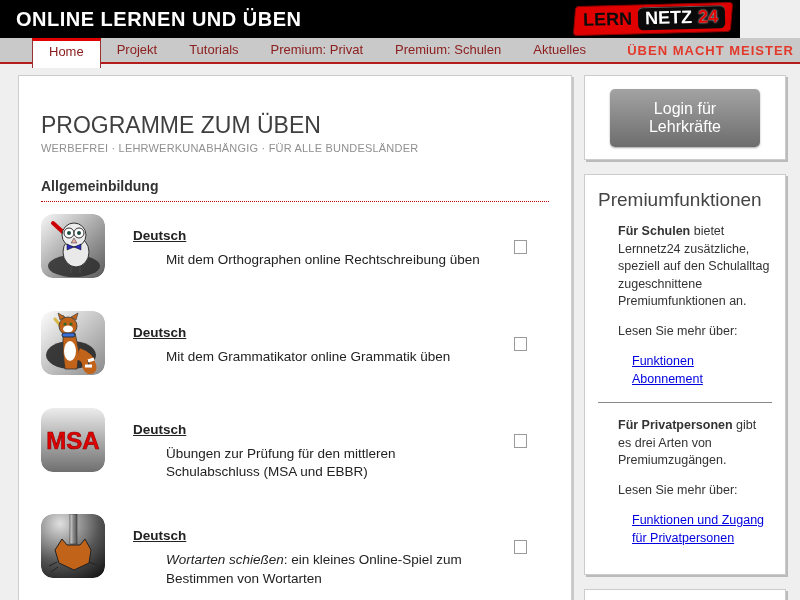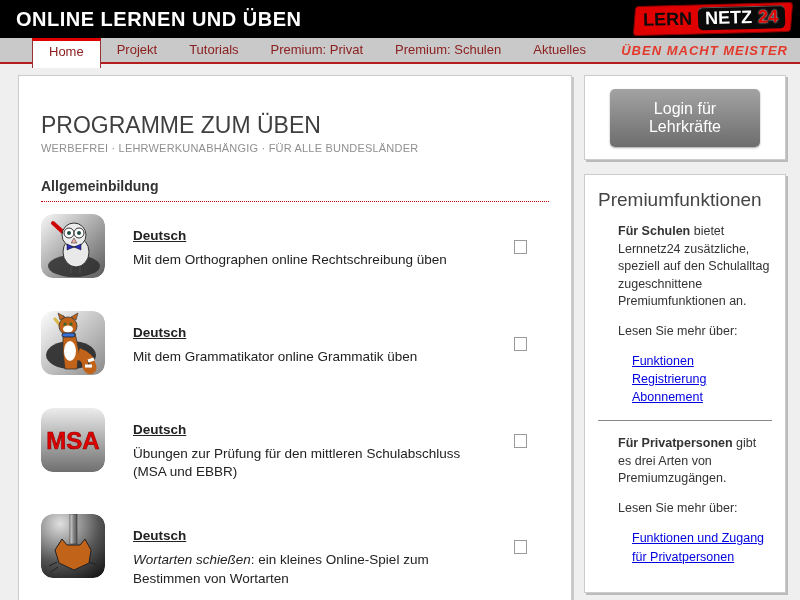--- a/index.html
+++ b/index.html
@@ -1,56 +1,56 @@
 <!DOCTYPE html>
 <html><head>
 <meta charset="utf-8">
 <style>
   * { margin:0; padding:0; box-sizing:border-box; }
   html,body { width:800px; height:600px; overflow:hidden; background:#efefef;
               font-family:"Liberation Sans", sans-serif; }
 
   
-  .topbar { position:absolute; left:0; top:0; width:800px; height:38px; background:#000; }
+  .topbar { position:absolute; left:0; top:0; width:740px; height:38px; background:#000; }
   .topbar-title { position:absolute; left:16px; top:8px; color:#fff; font-size:20px;
                   font-weight:bold; letter-spacing:.5px; }
   .logo { position:absolute; right:8px; top:4px; background:#e10000; border-radius:4px;
           padding:2px 6px 3px 8px; transform:rotate(-1.5deg) skewX(-6deg);
           display:flex; align-items:center; gap:6px; border:1px solid #8a0000; }
   .logo-lern { color:#0b0b0b; font-weight:bold; font-size:18px; transform:skewX(6deg); }
   .logo-box { background:#0a0a0a; border-radius:5px; padding:1px 7px; transform:skewX(6deg);
               display:flex; gap:6px; box-shadow:inset 0 1px 0 rgba(255,255,255,.35); }
   .logo-netz { color:#fff; font-weight:bold; font-size:18px; }
   .logo-24 { color:#e10000; font-weight:bold; font-size:18px; text-shadow:0 0 2px #fff; }
 
   
   .nav { position:absolute; left:0; top:38px; width:800px; height:26px; background:#c9c9c9;
          border-bottom:2px solid #b51d1d; }
   .nav-tabs { display:flex; height:100%; padding-left:32px; list-style:none; }
   .nav-tab { padding:4px 16px 0 16px; font-size:13px; color:#8c2020; cursor:pointer; }
   .nav-tab.active { background:#fff; border-top:3px solid #e10000; border-left:1px solid #993333;
                     border-right:1px solid #993333; color:#8c2020; height:30px; padding-top:3px;
                     position:relative; z-index:2; }
-  .nav-slogan { position:absolute; right:12px; top:5px; color:#e2392b; font-size:13px;
-                font-weight:bold; font-style:italic; letter-spacing:1px; }
+  .nav-slogan { position:absolute; right:6px; top:5px; color:#e2392b; font-size:13px;
+                font-weight:bold; letter-spacing:1px; }
 
   
   .content { position:absolute; left:18px; top:75px; width:554px; height:560px;
              background:#fff; border:1px solid #ccc; box-shadow:2px 2px 0 #c8c8c8;
              padding:20px 22px; }
   .page-title { font-size:23px; font-weight:normal; color:#3f3f3f;margin-top:16px; }
   .page-subtitle { font-size:11px; color:#909090; margin-top:3px; letter-spacing:.2px; }
   .section-title { margin-top:24px; font-size:14px; font-weight:bold; color:#333;
                    padding-bottom:7px; border-bottom:1px dotted #c00000; }
   .rows { margin-top:12px; }
   .row { display:flex; gap:28px; margin-bottom:33px; }
   .app-icon { width:64px; height:64px; border-radius:12px; flex:0 0 64px; overflow:hidden; }
   .row-text { flex:1; padding-top:12px; }
   .row-link { font-size:13.5px; font-weight:bold; color:#222; text-decoration:underline; cursor:pointer; }
-  .row-desc { font-size:13.5px; color:#222; margin-top:7px; line-height:1.35; max-width:370px; }
+  .row-desc { font-size:13.5px; color:#222; margin-top:7px; line-height:1.35; max-width:370px;margin-left:33px; }
   .row-check { appearance:none; -webkit-appearance:none; width:13px; height:14px;
                border:1px solid #9a9a9a; background:#fff; margin-top:26px; flex:0 0 13px;
                margin-right:22px; cursor:pointer; }
 
   
   .sidebar { position:absolute; left:584px; top:75px; width:202px; }
   .card { background:#fff; border:1px solid #ccc; box-shadow:2px 2px 0 #bbb; margin-bottom:14px; }
   .card-login { height:85px; display:flex; align-items:center; justify-content:center; }
   .login-btn { border:none; border-radius:5px; padding:11px 16px; width:150px; color:#fff;
                font-size:16px; font-family:"Liberation Sans",sans-serif; cursor:pointer;
@@ -213,21 +213,20 @@
   <div class="card card-login">
     <button class="login-btn">Login für Lehrkräfte</button>
   </div>
 
   <div class="card card-premium">
     <h2 class="premium-title">Premiumfunktionen</h2>
     <p class="side-p"><b>Für Schulen</b><span> bietet Lernnetz24 zusätzliche, speziell auf den Schulalltag zugeschnittene Premiumfunktionen an.</span></p>
     <p class="side-p">Lesen Sie mehr über:</p>
     <div class="side-links">
       <a>Funktionen</a>
-      <a>Registrierung</a>
       <a>Abonnement</a>
     </div>
     <hr class="divider">
     <p class="side-p"><b>Für Privatpersonen</b><span> gibt es drei Arten von Premiumzugängen.</span></p>
     <p class="side-p">Lesen Sie mehr über:</p>
     <div class="side-links">
       <a class="side-link-long">Funktionen und Zugang für Privatpersonen</a>
     </div>
   </div>
 

